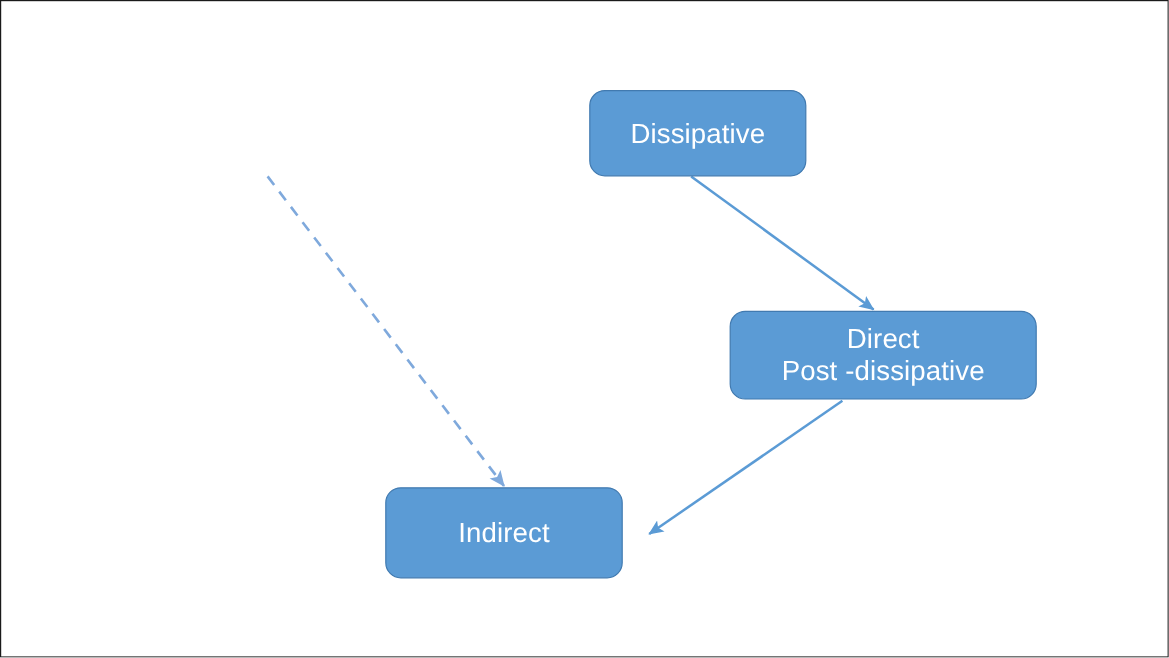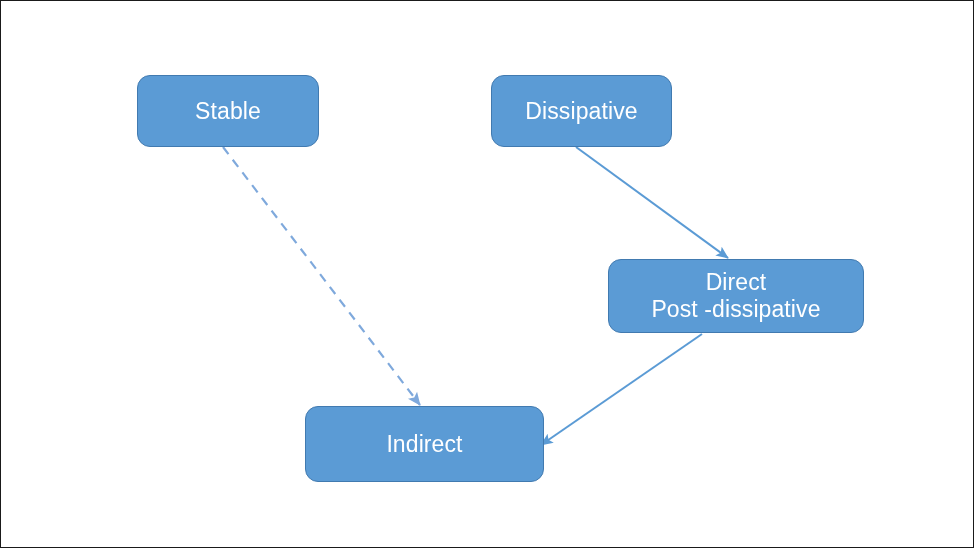--- a/index.html
+++ b/index.html
@@ -47,21 +47,21 @@
     text-align: center;
     white-space: nowrap;
     z-index: 2;
   }
   .node .line2 {
     display: block;
   }
   #node-stable   { left: 136px; top: 74px;  width: 182px; height: 72px; }
   #node-dissip   { left: 490px; top: 74px;  width: 181px; height: 72px; }
   #node-direct   { left: 607px; top: 258px; width: 256px; height: 74px; }
-  #node-indirect { left: 304px; top: 405px; width: 239px; height: 76px; gap: 40px; }
+  #node-indirect { left: 320px; top: 405px; width: 198px; height: 76px; gap: 40px; }
 </style>
 </head>
 <body>
 
 <div id="canvas">
 
   <svg id="edge-layer" width="974" height="548" viewBox="0 0 974 548" xmlns="http://www.w3.org/2000/svg">
     <defs>
       <marker id="arrow-solid" markerWidth="7" markerHeight="7" refX="5.6" refY="3" orient="auto" markerUnits="strokeWidth">
         <path d="M0,0.4 L6,3 L0,5.6 L1.3,3 Z" fill="#5B9BD5"></path>
@@ -71,23 +71,20 @@
       </marker>
     </defs>
 
     <line x1="222" y1="146" x2="419" y2="404" stroke="#7FA9DC" stroke-width="2.2" stroke-dasharray="9 7" stroke-linecap="butt" marker-end="url(#arrow-dashed)"></line>
 
     <line x1="575" y1="146" x2="727" y2="257" stroke="#5B9BD5" stroke-width="2.1" stroke-linecap="butt" marker-end="url(#arrow-solid)"></line>
 
     <line x1="701" y1="333" x2="540" y2="444" stroke="#5B9BD5" stroke-width="2.1" stroke-linecap="butt" marker-end="url(#arrow-solid)"></line>
   </svg>
 
-  <div class="node" id="node-stable">
-    <span class="line1">Stable</span>
-  </div>
 
   <div class="node" id="node-dissip">
     <span class="line1">Dissipative</span>
   </div>
 
   <div class="node" id="node-direct">
     <span class="line1">Direct</span>
     <span class="line2">Post -dissipative</span>
   </div>
 

